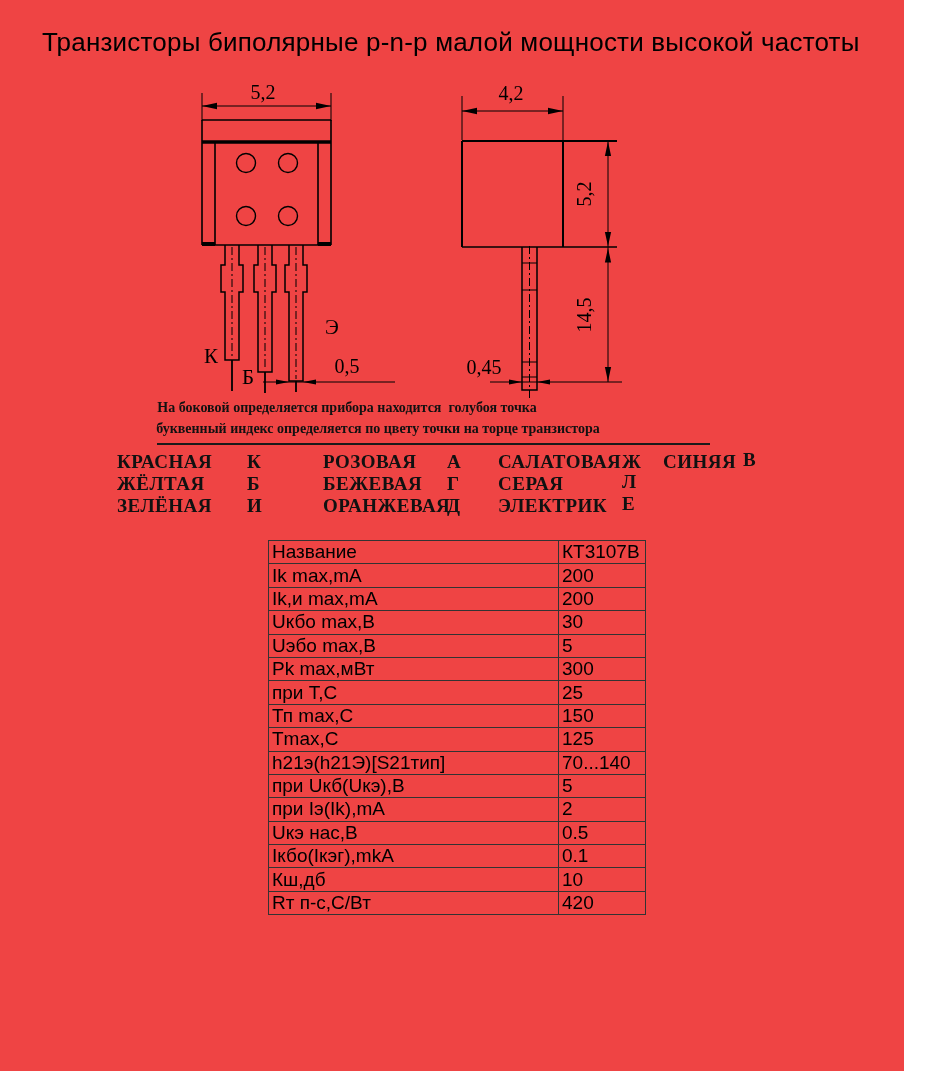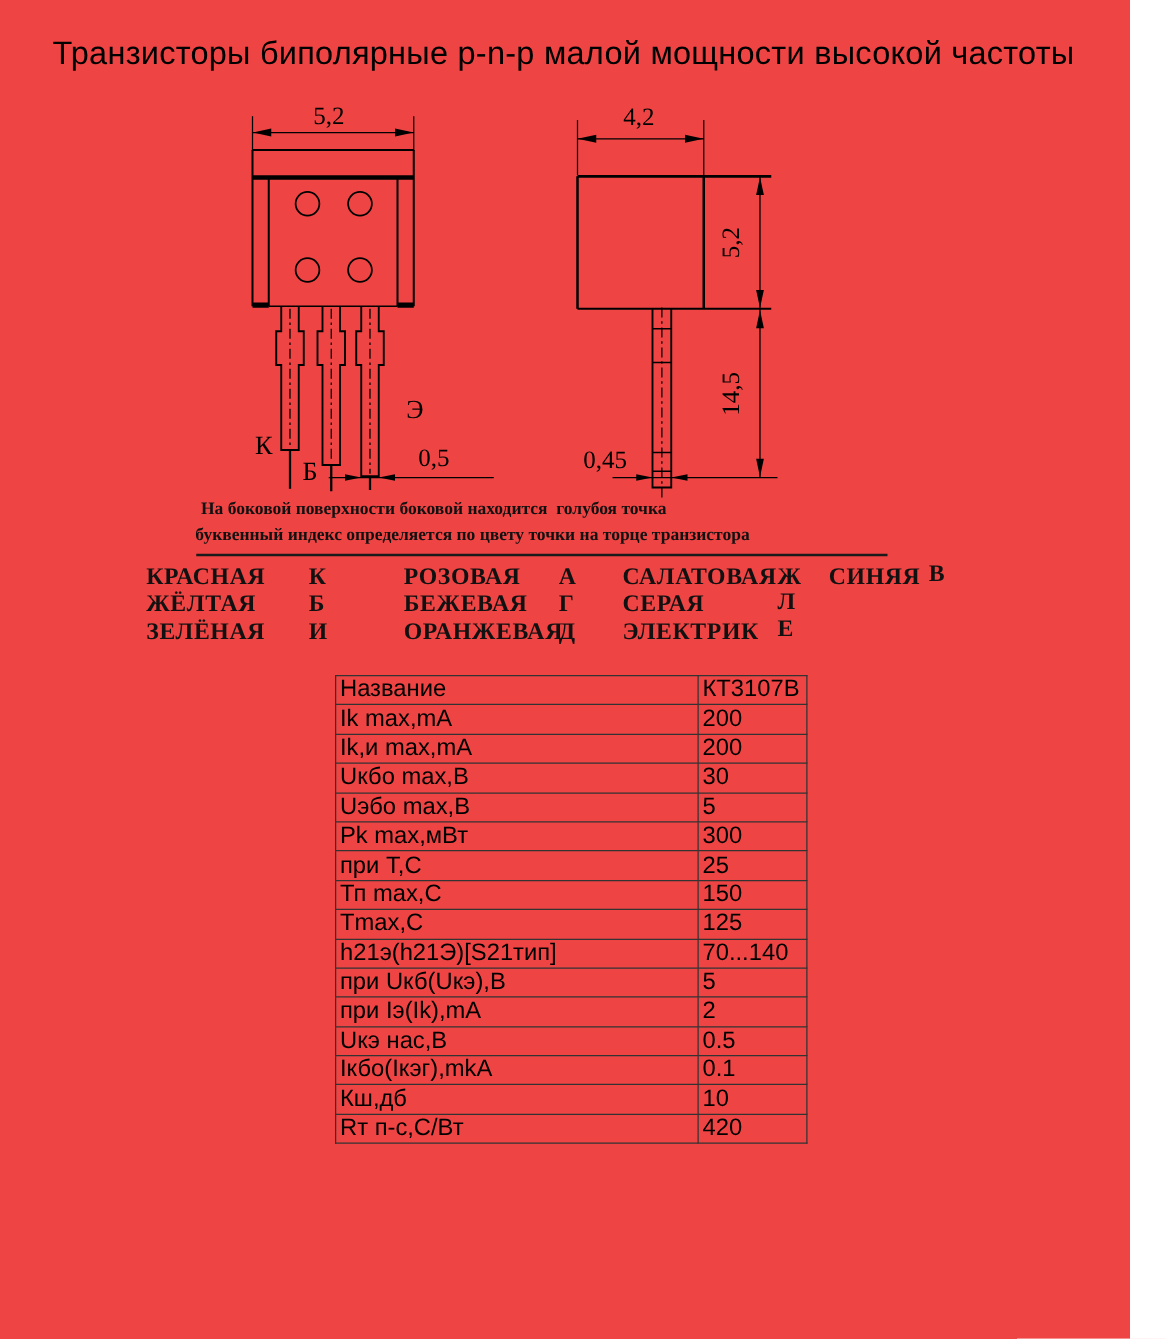--- a/index.html
+++ b/index.html
@@ -123,21 +123,21 @@
 
       <g>
         <path d="M490,382 H622"></path>
         <polygon fill="#000" stroke="none" points="522,382 509,379.4 509,384.6"></polygon>
         <polygon fill="#000" stroke="none" points="537,382 550,379.4 550,384.6"></polygon>
         <text class="dimtxt" x="484" y="374" text-anchor="middle" stroke="none" fill="#000">0,45</text>
       </g>
     </g>
   </svg>
 
-  <div class="note note1">На боковой поверхности боковой находится  голубоя точка</div>
+  <div class="note note1">На боковой определяется прибора находится  голубоя точка</div>
   <div class="note note2">буквенный индекс определяется по цвету точки на торце транзистора</div>
   <div class="sep"></div>
 
   <div>
     <span class="ct r1 c1">КРАСНАЯ</span>
     <span class="ct r1 c2">К</span>
     <span class="ct r1 c3">РОЗОВАЯ</span>
     <span class="ct r1 c4">А</span>
     <span class="ct r1 c5">САЛАТОВАЯ</span>
     <span class="ct r1 c6">Ж</span>

